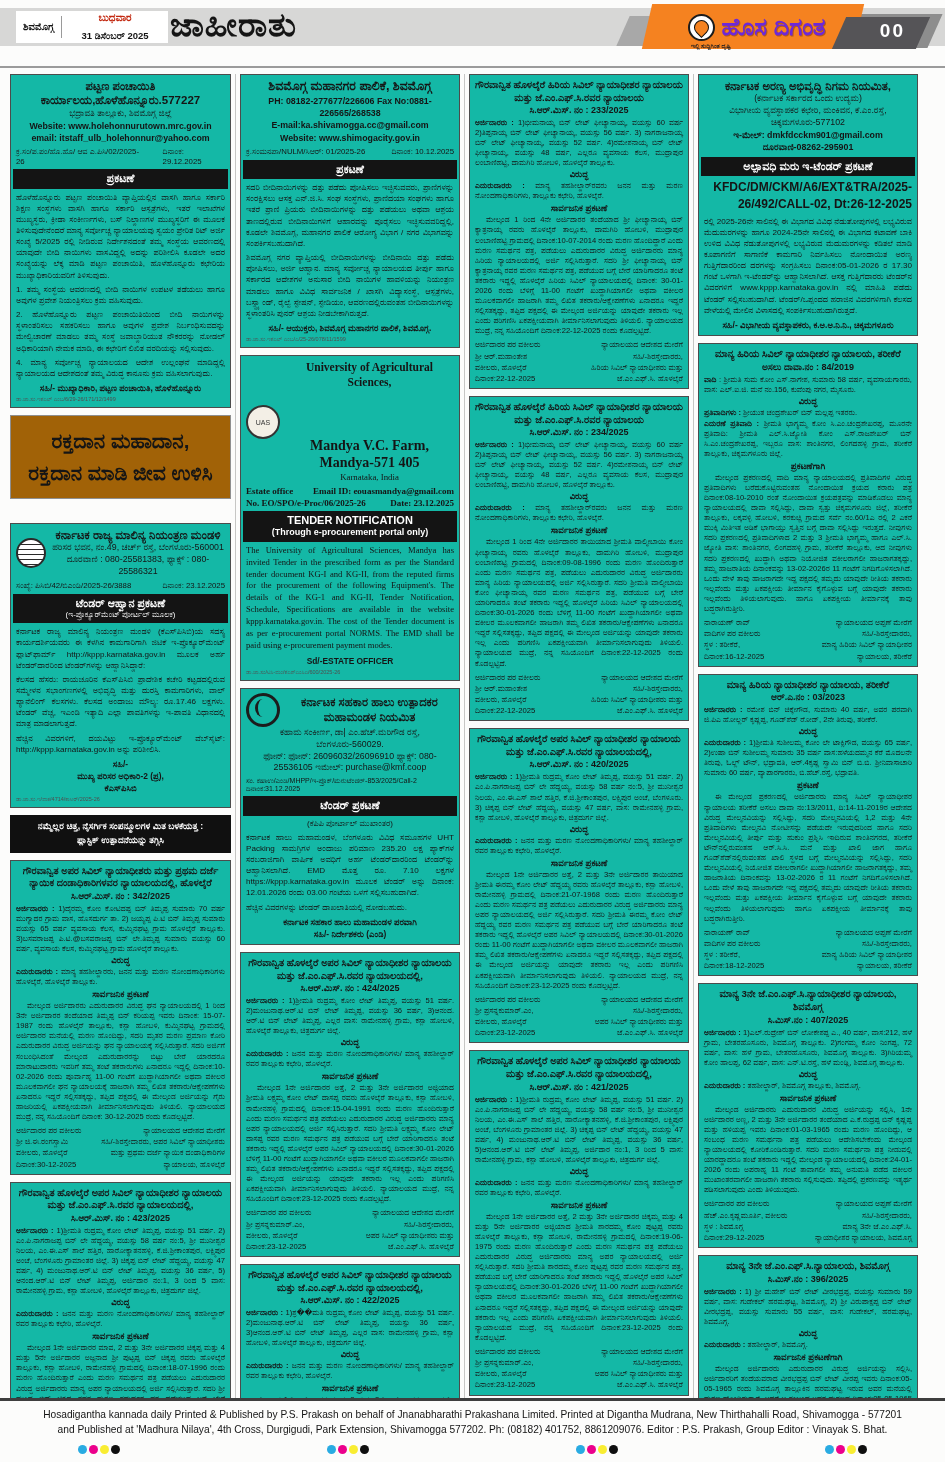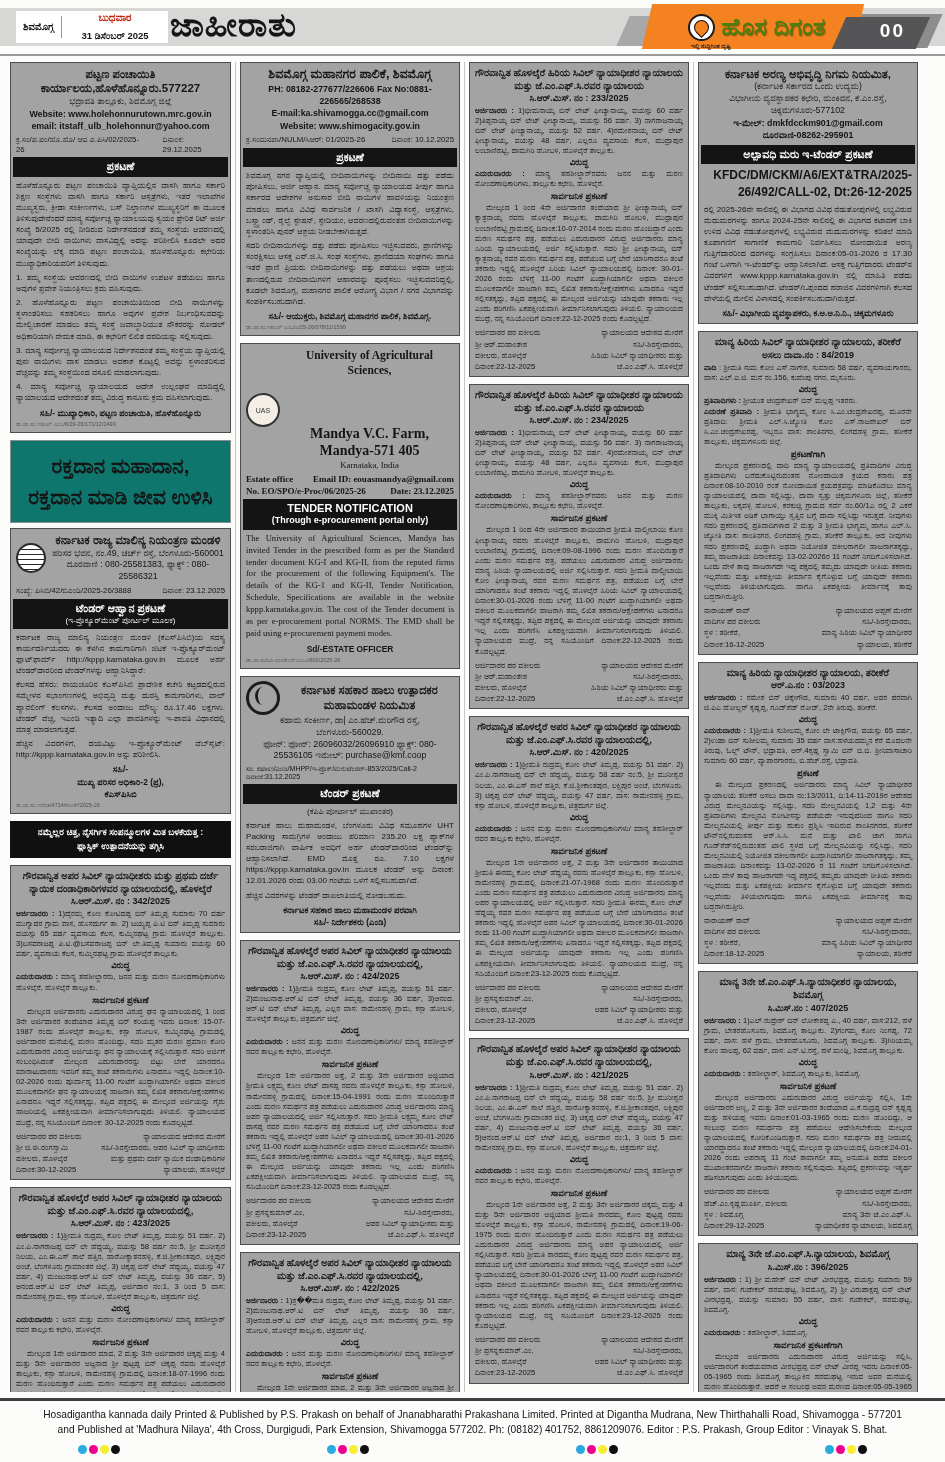--- a/index.html
+++ b/index.html
@@ -1,47 +1,47 @@
 <!DOCTYPE html>
 <html><head>
 <meta charset="utf-8">
 <style>
   html,body{margin:0;padding:0;}
   body{width:945px;height:1462px;background:#fcfcfb;color:#151515;
        font-family:"Liberation Sans","DejaVu Sans",sans-serif;position:relative;overflow:hidden;}
   
-  .masthead{position:relative;height:54px;}
+  .masthead{position:relative;height:66px;}
   .strip{position:absolute;top:8px;left:0;right:0;height:38px;background:#d7d7d6;}
   .edition-box{position:absolute;top:11px;left:16px;width:152px;height:32px;background:#fff;
        display:flex;align-items:center;gap:7px;padding:0 7px;box-sizing:border-box;}
   .ed-name{font-weight:bold;font-size:10px;}
   .ed-sep{width:1px;height:22px;background:#9a9a9a;}
   .ed-right{text-align:center;line-height:1.2;flex:1;}
   .weekday{color:#c2270f;font-weight:bold;font-size:10.5px;display:block;}
   .ed-date{font-weight:bold;font-size:9.5px;}
   .page-title{position:absolute;top:6px;left:170px;width:440px;text-align:left;
        font-size:33px;font-weight:bold;letter-spacing:1px;}
   .brand{position:absolute;top:1px;right:6px;width:318px;height:50px;}
   .b-gray-l{position:absolute;left:2px;top:15px;width:70px;height:30px;background:#a8a8a8;transform:skewX(-24deg);}
   .b-gray-r{position:absolute;right:4px;top:13px;width:120px;height:34px;background:#8d8d8d;transform:skewX(-24deg);}
   .b-orange{position:absolute;left:26px;top:3px;width:212px;height:45px;background:#f58220;transform:skewX(-13deg);}
   .b-dark{position:absolute;right:16px;top:16px;width:84px;height:32px;background:#555457;transform:skewX(-24deg);}
   .b-content{position:absolute;left:34px;top:4px;width:204px;height:44px;display:flex;align-items:center;gap:6px;justify-content:center;}
   .b-logo{width:27px;height:27px;background:#fff;border:2px solid #1c1c1c;border-radius:50%;
        display:flex;align-items:center;justify-content:center;box-sizing:border-box;}
   .b-logo-in{width:13px;height:13px;background:#f58220;border-radius:50% 50% 50% 0;transform:rotate(-45deg);border:1px solid #111;}
-  .b-name{color:#4d7c0f;font-weight:bold;font-size:24px;text-shadow:1px 1px 0 #b85c10;white-space:nowrap;}
+  .b-name{color:#6d28d9;font-weight:bold;font-size:24px;text-shadow:1px 1px 0 #b85c10;white-space:nowrap;}
   .b-tag{position:absolute;left:70px;bottom:1px;font-size:6px;color:#231f20;font-weight:bold;}
   .b-page{position:absolute;right:34px;top:19px;color:#fff;font-size:19px;font-weight:bold;letter-spacing:2px;}
   .mast-rule{height:2px;background:#9b9b9b;}
   
   .cols{display:flex;padding:6px 6px 0 6px;height:1336px;overflow:hidden;box-sizing:border-box;}
   .col{width:229px;padding:0 4px;overflow:hidden;box-sizing:border-box;}
   .col + .col{border-left:1px solid #c6c6c4;}
-  .box{border:1px solid #4c4c4c;margin-bottom:7px;padding:4px 5px;background:#a3a3a3;}
+  .box{border:1px solid #4c4c4c;margin-bottom:7px;padding:4px 5px;background:#14b8a6;}
   .ad-t1{text-align:center;font-weight:bold;font-size:11.5px;line-height:1.25;}
   .ad-t1.big{font-size:12.5px;}
   .ad-t2{text-align:center;font-size:8.8px;line-height:1.35;}
   .ad-contact{text-align:center;font-size:8.8px;font-weight:bold;line-height:1.4;}
   .ad-ref{display:flex;justify-content:space-between;font-size:7.8px;margin-top:3px;gap:15px;}
   .ad-ref.center{justify-content:center;}
   .banner{background:#141414;color:#fff;text-align:center;font-weight:bold;font-size:11px;
        padding:2px 2px 3px;margin:3px -3px;line-height:1.3;}
   .banner .sub{display:block;font-size:7.8px;font-weight:normal;}
   .banner-sub-out{text-align:center;font-size:8px;margin:1px 0 2px;}
@@ -53,22 +53,22 @@
   .org-head-text{flex:1;}
   .logo-globe{width:30px;height:30px;border:2px solid #2a2a2a;border-radius:50%;box-sizing:border-box;
        background:repeating-linear-gradient(#fff 0 4px,#2a2a2a 4px 5px);}
   .logo-kmf{width:34px;height:34px;border:3px solid #1c1c1c;border-radius:50%;box-sizing:border-box;position:relative;}
   .logo-kmf::after{content:"";position:absolute;left:6px;top:3px;width:12px;height:18px;border-left:3px solid #1c1c1c;border-radius:50%;}
   .logo-crest{width:34px;height:34px;border:2px solid #333;border-radius:50%;box-sizing:border-box;
        display:flex;align-items:center;justify-content:center;font-size:7px;color:#333;background:#f3efe6;}
   .uas-row{display:flex;justify-content:space-between;font-size:9px;font-weight:bold;margin-top:2px;
        font-family:"Liberation Serif","DejaVu Serif",serif;}
   
-  .psa-blood{border:1px solid #8f8f8f;background:#0f766e;text-align:center;font-weight:bold;
-       font-size:20.5px;line-height:1.55;padding:9px 16px;white-space:pre-line;margin-bottom:5px;}
+  .psa-blood{border:1px solid #8f8f8f;background:#a16207;text-align:center;font-weight:bold;
+       font-size:20.5px;line-height:1.55;padding:9px 16px;white-space:pre-line;margin-bottom:24px;}
   .psa-dark{background:#101010;color:#fff;text-align:center;font-size:8.8px;font-weight:bold;
        padding:5px 22px;white-space:pre-line;line-height:1.55;margin-bottom:7px;}
   
   .c-title{text-align:center;font-weight:bold;font-size:9.7px;white-space:pre-line;line-height:1.3;}
   .c-case{text-align:center;font-weight:bold;font-size:9px;margin:1px 0 2px;}
   .c-par{font-size:7.6px;text-align:justify;line-height:1.32;margin:1px 0;}
   .c-vs{text-align:center;font-weight:bold;font-size:8.4px;margin:1px 0;}
   .c-head{text-align:center;font-weight:bold;font-size:8.7px;margin:2px 0 1px;}
   .c-body{font-size:7.6px;text-align:justify;line-height:1.33;margin:1px 0 3px;text-indent:11px;}
   .c-sigs{display:flex;justify-content:space-between;font-size:7.7px;line-height:1.45;gap:6px;}
@@ -123,21 +123,20 @@
       <div class="ad-contact">Website: www.holehonnurutown.mrc.gov.in</div>
       <div class="ad-contact">email: itstaff_ulb_holehonnur@yahoo.com</div>
       <div class="ad-ref">
         <span>ಕ್ರ.ಸಂ/ಪ.ಪಂ/ಹೊ.ಹೊ/ ಆವ ಎ.ಪಿಸಿ/02/2025-26</span>
         <span>ದಿನಾಂಕ: 29.12.2025</span>
       </div>
       <div class="banner">ಪ್ರಕಟಣೆ</div>
       <p class="ad-body">ಹೊಳೆಹೊನ್ನೂರು ಪಟ್ಟಣ ಪಂಚಾಯಿತಿ ವ್ಯಾಪ್ತಿಯಲ್ಲಿನ ವಾಸಗಿ ಹಾಗೂ ಸರ್ಕಾರಿ ಶಿಕ್ಷಣ ಸಂಸ್ಥೆಗಳು ವಾಸಗಿ ಹಾಗೂ ಸರ್ಕಾರಿ ಆಸ್ಪತ್ರೆಗಳು, ಇತರೆ ಇಲಾಖೆಗಳ ಮುಖ್ಯಸ್ಥರು, ಕ್ರೀಡಾ ಸಂಕೀರ್ಣಗಳು, ಬಸ್ ನಿಲ್ದಾಣಗಳ ಮುಖ್ಯಸ್ಥರಿಗೆ ಈ ಮೂಲಕ ತಿಳಿಸುವುದೇನೆಂದರೆ ಮಾನ್ಯ ಸರ್ವೋಚ್ಚ ನ್ಯಾಯಾಲಯವು ಸ್ವಯಂ ಪ್ರೇರಿತ ರಿಟ್ ಅರ್ಜಿ ಸಂಖ್ಯೆ 5/2025 ರಲ್ಲಿ ನೀಡಿರುವ ನಿರ್ದೇಶನದಂತೆ ತಮ್ಮ ಸಂಸ್ಥೆಯ ಆವರಣದಲ್ಲಿ ಯಾವುದೇ ಬೀದಿ ನಾಯಿಗಳು ವಾಸವಿದ್ದಲ್ಲಿ ಅದನ್ನು ಪರಿಶೀಲಿಸಿ ಕೂಡಲೇ ಅದರ ಸಂಖ್ಯೆಯನ್ನು ಲೆಕ್ಕ ಮಾಡಿ ಪಟ್ಟಣ ಪಂಚಾಯಿತಿ, ಹೊಳೆಹೊನ್ನೂರು ಕಛೇರಿಯ ಮುಖ್ಯಾಧಿಕಾರಿಯವರಿಗೆ ತಿಳಿಸುವುದು.</p>
       <p class="ad-body">1. ತಮ್ಮ ಸಂಸ್ಥೆಯ ಆವರಣದಲ್ಲಿ ಬೀದಿ ನಾಯಿಗಳ ಉಪಟಳ ತಡೆಯಲು ಹಾಗೂ ಅವುಗಳ ಪ್ರವೇಶ ನಿಯಂತ್ರಿಸಲು ಕ್ರಮ ವಹಿಸುವುದು.</p>
       <p class="ad-body">2. ಹೊಳೆಹೊನ್ನೂರು ಪಟ್ಟಣ ಪಂಚಾಯಿತಿಯಿಂದ ಬೀದಿ ನಾಯಿಗಳನ್ನು ಸ್ಥಳಾಂತರಿಸಲು ಸಹಕರಿಸಲು ಹಾಗೂ ಅವುಗಳ ಪ್ರವೇಶ ನಿರ್ಬಂಧಿಸುವದನ್ನು ಮೇಲ್ವಿಚಾರಣೆ ಮಾಡಲು ತಮ್ಮ ಸಂಸ್ಥೆ ಜವಾಬ್ದಾರಿಯುತ ನೌಕರರನ್ನು ನೋಡಲ್ ಅಧಿಕಾರಿಯಾಗಿ ನೇಮಕ ಮಾಡಿ, ಈ ಕಛೇರಿಗೆ ಲಿಖಿತ ವರದಿಯನ್ನು ಸಲ್ಲಿಸುವುದು.</p>
-      <p class="ad-body">3. ಮಾನ್ಯ ಸರ್ವೋಚ್ಚ ನ್ಯಾಯಾಲಯದ ನಿರ್ದೇಶನದಂತೆ ತಮ್ಮ ಸಂಸ್ಥೆಯ ವ್ಯಾಪ್ತಿಯಲ್ಲಿ ಪುನಃ ನಾಯಿಗಳು ವಾಸ ಮಾಡಲು ಅವಕಾಶ ಕೊಟ್ಟಲ್ಲಿ ಅವನ್ನು ಸ್ಥಳಾಂತರಿಸುವ ವೆಚ್ಚವನ್ನು ತಮ್ಮ ಸಂಸ್ಥೆಯಿಂದ ವಸೂಲಿ ಮಾಡಲಾಗುವುದು.</p>
       <p class="ad-body">4. ಮಾನ್ಯ ಸರ್ವೋಚ್ಚ ನ್ಯಾಯಾಲಯದ ಆದೇಶ ಉಲ್ಲಂಘನೆ ಮಾಡಿದ್ದಲ್ಲಿ ನ್ಯಾಯಾಲಯದ ಆದೇಶದಂತೆ ತಮ್ಮ ವಿರುದ್ಧ ಕಾನೂನು ಕ್ರಮ ವಹಿಸಲಾಗುವುದು.</p>
       <div class="ad-sign">ಸಹಿ/- ಮುಖ್ಯಾಧಿಕಾರಿ, ಪಟ್ಟಣ ಪಂಚಾಯಿತಿ, ಹೊಳೆಹೊನ್ನೂರು</div>
       <div class="tiny">ಡಾ.ಜಾ.ಸಂ.ಇಕೆಎಲ್ ಎಂಬ/6/29-26/171/12/1499</div>
     </div>
 
     <div class="psa-blood">ರಕ್ತದಾನ ಮಹಾದಾನ,
 ರಕ್ತದಾನ ಮಾಡಿ ಜೀವ ಉಳಿಸಿ</div>
 
     <div class="box">
       <div class="org-head">
@@ -203,22 +202,22 @@
     <div class="box">
       <div class="ad-t1 big">ಶಿವಮೊಗ್ಗ ಮಹಾನಗರ ಪಾಲಿಕೆ, ಶಿವಮೊಗ್ಗ</div>
       <div class="ad-contact">PH: 08182-277677/226606  Fax No:0881-226565/268538</div>
       <div class="ad-contact">E-mail:ka.shivamogga.cc@gmail.com</div>
       <div class="ad-contact">Website: www.shimogacity.gov.in</div>
       <div class="ad-ref">
         <span>ಕ್ರ.ಸಂಮನಪಾ/NULM/ಸಿಆರ್: 01/2025-26</span>
         <span>ದಿನಾಂಕ: 10.12.2025</span>
       </div>
       <div class="banner">ಪ್ರಕಟಣೆ</div>
+      <p class="ad-body">ಸದರಿ ಬೀದಿನಾಯಿಗಳನ್ನು ದತ್ತು ಪಡೆದು ಪೋಷಿಸಲು ಇಚ್ಛಿಸುವವರು, ಪ್ರಾಣಿಗಳನ್ನು ಸಂರಕ್ಷಿಸಲು ಆಸಕ್ತ ಎನ್.ಜಿ.ಸಿ. ಸಂಘ ಸಂಸ್ಥೆಗಳು, ಪ್ರಾಣಿದಯಾ ಸಂಘಗಳು ಹಾಗೂ ಇತರೆ ಪ್ರಾಣಿ ಪ್ರಿಯರು ಬೀದಿನಾಯಿಗಳನ್ನು ದತ್ತು ಪಡೆಯಲು ಅಥವಾ ಆಶ್ರಯ ತಾಣದಲ್ಲಿರುವ ಬೀದಿನಾಯಿಗಳಿಗೆ ಆಹಾರವನ್ನು ಪೂರೈಸಲು ಇಚ್ಛಿಸುವವರಿದ್ದಲ್ಲಿ, ಕೂಡಲೇ ಶಿವಮೊಗ್ಗ, ಮಹಾನಗರ ಪಾಲಿಕೆ ಆರೋಗ್ಯ ವಿಭಾಗ / ನಗರ ವಿಭಾಗವನ್ನು ಸಂಪರ್ಕಿಸಬಹುದಾಗಿದೆ.</p>
       <p class="ad-body">ಶಿವಮೊಗ್ಗ ನಗರ ವ್ಯಾಪ್ತಿಯಲ್ಲಿ ಬೀದಿನಾಯಿಗಳನ್ನು ಬೀದಿನಾಯಿ ದತ್ತು ಪಡೆದು ಪೋಷಿಸಲು, ಅರ್ಜಿ ಆಹ್ವಾನ. ಮಾನ್ಯ ಸರ್ವೋಚ್ಚ ನ್ಯಾಯಾಲಯದ ತೀರ್ಪು ಹಾಗೂ ಸರ್ಕಾರದ ಆದೇಶಗಳ ಅನುಸಾರ ಬೀದಿ ನಾಯಿಗಳ ಹಾವಳಿಯನ್ನು ನಿಯಂತ್ರಣ ಮಾಡಲು ಹಾಗೂ ವಿವಿಧ ಸಾರ್ವಜನಿಕ / ಖಾಸಗಿ ವಿದ್ಯಾಸಂಸ್ಥೆ, ಆಸ್ಪತ್ರೆಗಳು, ಬಸ್ಸ್ಟ್ಯಾಂಡ್, ರೈಲ್ವೆ ಸ್ಟೇಷನ್, ಸ್ಟೇಡಿಯಂ, ಆವರಣದಲ್ಲಿರುವಂತಹ ಬೀದಿನಾಯಿಗಳನ್ನು ಸ್ಥಳಾಂತರಿಸಿ ಪುನರ್ ಆಶ್ರಯ ನೀಡಬೇಕಾಗಿರುತ್ತದೆ.</p>
-      <p class="ad-body">ಸದರಿ ಬೀದಿನಾಯಿಗಳನ್ನು ದತ್ತು ಪಡೆದು ಪೋಷಿಸಲು ಇಚ್ಛಿಸುವವರು, ಪ್ರಾಣಿಗಳನ್ನು ಸಂರಕ್ಷಿಸಲು ಆಸಕ್ತ ಎನ್.ಜಿ.ಸಿ. ಸಂಘ ಸಂಸ್ಥೆಗಳು, ಪ್ರಾಣಿದಯಾ ಸಂಘಗಳು ಹಾಗೂ ಇತರೆ ಪ್ರಾಣಿ ಪ್ರಿಯರು ಬೀದಿನಾಯಿಗಳನ್ನು ದತ್ತು ಪಡೆಯಲು ಅಥವಾ ಆಶ್ರಯ ತಾಣದಲ್ಲಿರುವ ಬೀದಿನಾಯಿಗಳಿಗೆ ಆಹಾರವನ್ನು ಪೂರೈಸಲು ಇಚ್ಛಿಸುವವರಿದ್ದಲ್ಲಿ, ಕೂಡಲೇ ಶಿವಮೊಗ್ಗ, ಮಹಾನಗರ ಪಾಲಿಕೆ ಆರೋಗ್ಯ ವಿಭಾಗ / ನಗರ ವಿಭಾಗವನ್ನು ಸಂಪರ್ಕಿಸಬಹುದಾಗಿದೆ.</p>
       <div class="ad-sign">ಸಹಿ/- ಆಯುಕ್ತರು, ಶಿವಮೊಗ್ಗ ಮಹಾನಗರ ಪಾಲಿಕೆ, ಶಿವಮೊಗ್ಗ.</div>
       <div class="tiny">ಡಾ.ಜಾ.ಸಂ.ಇಕೆಎಲ್ ಎಂಬ/ಎ/25-26/078/11/1599</div>
     </div>
 
     <div class="box">
       <div class="org-head">
         <div class="logo-crest">UAS</div>
         <div class="org-head-text" style="text-align:center;font-family:'Liberation Serif','DejaVu Serif',serif;">
           <div class="ad-t1">University of Agricultural Sciences,</div>
           <div class="ad-t1" style="font-size:14px;margin-top:48px;">Mandya V.C. Farm, Mandya-571 405</div>

